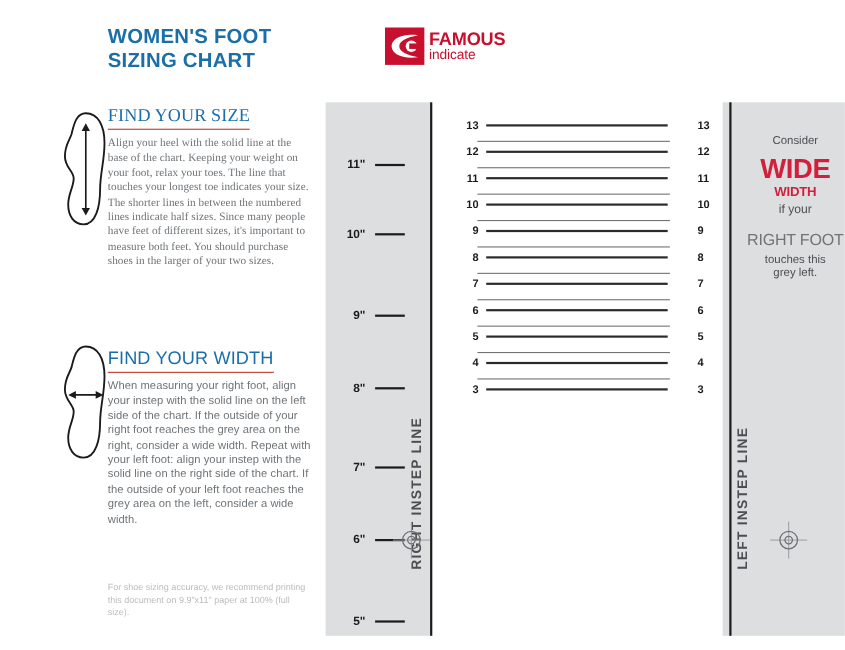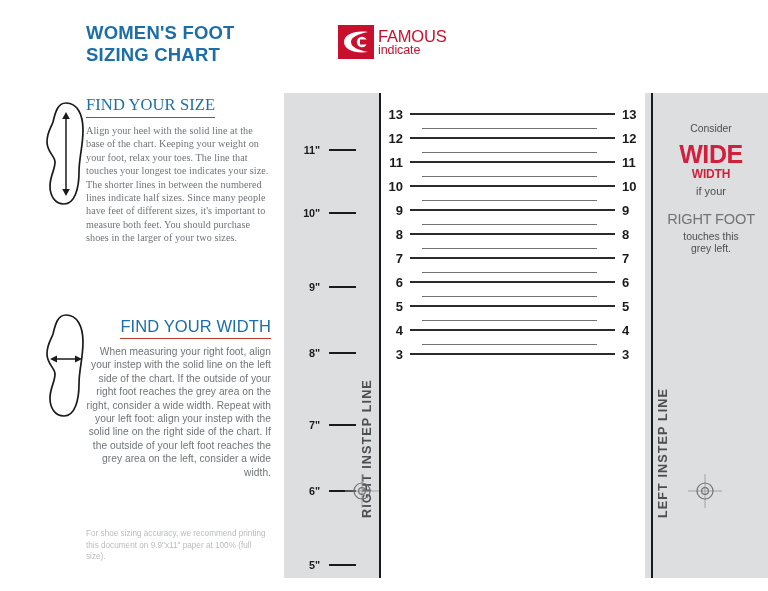--- a/index.html
+++ b/index.html
@@ -4,35 +4,35 @@
 <style>
   html,body{margin:0;padding:0;}
   body{
     width:768px;height:591px;
     background:#ffffff;
     font-family:"Liberation Sans", sans-serif;
     position:relative;
     overflow:hidden;
     -webkit-font-smoothing:antialiased;
   }
-  .page{position:absolute;left:0;top:0;width:692px;height:591px;border-radius:16px;}
+  .page{position:absolute;left:12px;top:0;width:692px;height:591px;border-radius:16px;}
 
   
   .left-col{position:absolute;left:0;top:0;width:272px;height:591px;background:#fff;}
 
   .main-title{
     position:absolute;left:86px;top:22px;width:190px;
     color:#1b6ea8;font-weight:bold;font-size:18.5px;line-height:22px;
     letter-spacing:.2px;
   }
   .main-title .l2{display:block;}
 
   .section{position:absolute;left:86px;width:185px;}
   .sec-size{top:96px;font-family:Liberation Serif, serif;}
-  .sec-width{top:317px;text-align:right;}
+  .sec-width{top:317px;}
 
   .sec-head{
     color:#1b6ea8;font-size:16.5px;font-weight:normal;letter-spacing:.1px;
     padding-bottom:3px;margin:0 0 6px 0;line-height:18px;
     border-bottom:1.6px solid #c0392b;
     display:inline-block;
   }
   .sec-body{
     color:#6f7478;font-size:10.2px;line-height:13.4px;letter-spacing:.05px;
     margin:0;
@@ -45,21 +45,21 @@
 
   
   .foot-icon{position:absolute;left:44px;}
   .foot-icon.f1{top:100px;}
   .foot-icon.f2{top:312px;}
 
   
   .brand{position:absolute;left:338px;top:22px;height:40px;display:flex;align-items:center;}
   .brand-mark{display:flex;align-items:center;}
   .famous-block{margin-left:4px;line-height:1;}
-  .famous-1{display:block;color:#c8102e;font-weight:normal;font-size:16.5px;letter-spacing:-.2px;}
+  .famous-1{display:block;color:#c8102e;font-weight:bold;font-size:16.5px;letter-spacing:-.2px;}
   .famous-2{display:block;color:#c8102e;font-size:12.5px;letter-spacing:-.1px;margin-top:0px;}
   .tagline{
     margin-left:13px;color:#1b6ea8;font-weight:bold;font-size:25px;
     letter-spacing:-.4px;white-space:nowrap;
   }
 
   
   .chart{position:absolute;left:284px;top:93px;width:484px;height:485px;}
 
   .grey-panel{position:absolute;top:0;height:485px;background:#dddedf;}
@@ -88,21 +88,21 @@
   }
   .inch-dash{margin-left:9px;width:27px;height:1.6px;background:#1b1b1b;}
 
   
   .reg{position:absolute;width:34px;height:34px;}
 
   
   .sizes{position:absolute;left:96px;top:0;width:265px;height:485px;}
   .size-row{position:absolute;left:0;width:265px;height:12px;display:flex;align-items:center;}
   .size-lbl{
-    width:23px;text-align:right;color:#1b1b1b;font-weight:bold;font-size:13px;
+    width:23px;text-align:right;color:#1b1b1b;font-weight:bold;font-size:10px;padding-left:20px;
   }
   .size-lbl.r{text-align:left;}
   .size-bar{flex:1;height:1.9px;background:#2b2b2b;margin:0 7px;}
   .half-row{position:absolute;height:1.4px;background:#6f7376;}
 
   
   .wide-info{
     position:absolute;left:372px;top:30px;width:110px;text-align:center;
     line-height:1.16;
   }

